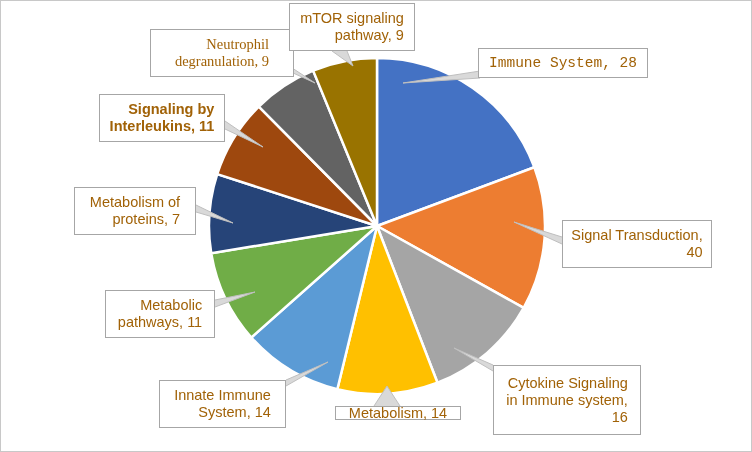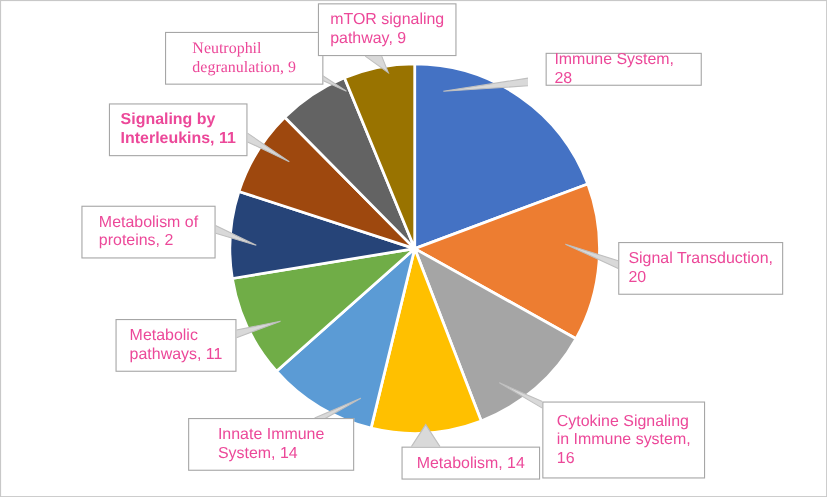--- a/index.html
+++ b/index.html
@@ -30,24 +30,24 @@
     position: absolute;
     left: 0;
     top: 0;
     pointer-events: none;
   }
   .callout {
     position: absolute;
     box-sizing: border-box;
     border: 1px solid #a6a6a6;
     background: #ffffff;
-    color: #ec4899;
+    color: #a16207;
     font-size: 14.5px;
     line-height: 17px;
-    text-align: left;
+    text-align: right;
     padding: 4px 7px;
     white-space: pre-line;
     display: flex;
     align-items: center;
     justify-content: center;
   }
 </style>
 </head>
 <body>
 
@@ -71,33 +71,33 @@
         <path d="M 492,370 L 453,347 L 492,364" fill="#d9d9d9" stroke="#bfbfbf" stroke-width="1"></path>
         <path d="M 399,405 L 386,385 L 373,405" fill="#d9d9d9" stroke="#bfbfbf" stroke-width="1"></path>
         <path d="M 285,385 L 327,361 L 285,379" fill="#d9d9d9" stroke="#bfbfbf" stroke-width="1"></path>
         <path d="M 214,306 L 254,291 L 214,299" fill="#d9d9d9" stroke="#bfbfbf" stroke-width="1"></path>
         <path d="M 195,211 L 232,222 L 195,204" fill="#d9d9d9" stroke="#bfbfbf" stroke-width="1"></path>
         <path d="M 224,128 L 262,146 L 224,120" fill="#d9d9d9" stroke="#bfbfbf" stroke-width="1"></path>
         <path d="M 279,66 L 314,82 L 279,59" fill="#d9d9d9" stroke="#bfbfbf" stroke-width="1"></path>
         <path d="M 331,50 L 352,65 L 346,50" fill="#d9d9d9" stroke="#bfbfbf" stroke-width="1"></path>
       </svg>
     <div id="callouts">
-        <div class="callout" style="left: 495px; top: 47px; width: 142px; height: 30px;">Immune System, 28</div>
+        <div class="callout" style="left: 477px; top: 47px; width: 170px; height: 30px; font-family: Liberation Mono, monospace;">Immune System, 28</div>
         <div class="callout" style="left: 561px; top: 219px; width: 150px; height: 48px;">Signal Transduction,
-20</div>
+40</div>
         <div class="callout" style="left: 492px; top: 364px; width: 148px; height: 70px;">Cytokine Signaling
 in Immune system,
 16</div>
-        <div class="callout" style="left: 334px; top: 405px; width: 126px; height: 30px; margin-left: 30px;">Metabolism, 14</div>
-        <div class="callout" style="left: 158px; top: 379px; width: 151px; height: 48px; margin-left: 12px;">Innate Immune
+        <div class="callout" style="left: 334px; top: 405px; width: 126px; height: 14px;">Metabolism, 14</div>
+        <div class="callout" style="left: 158px; top: 379px; width: 127px; height: 48px;">Innate Immune
 System, 14</div>
         <div class="callout" style="left: 104px; top: 289px; width: 110px; height: 48px;">Metabolic
 pathways, 11</div>
         <div class="callout" style="left: 73px; top: 186px; width: 122px; height: 48px;">Metabolism of
-proteins, 2</div>
+proteins, 7</div>
         <div class="callout" style="left: 98px; top: 93px; width: 126px; height: 48px; font-weight: bold;">Signaling by
 Interleukins, 11</div>
         <div class="callout" style="left: 149px; top: 28px; width: 144px; height: 48px; font-family: Liberation Serif, serif;">Neutrophil
 degranulation, 9</div>
         <div class="callout" style="left: 288px; top: 2px; width: 126px; height: 48px;">mTOR signaling
 pathway, 9</div>
       </div>
   </div>
 </div>
 

